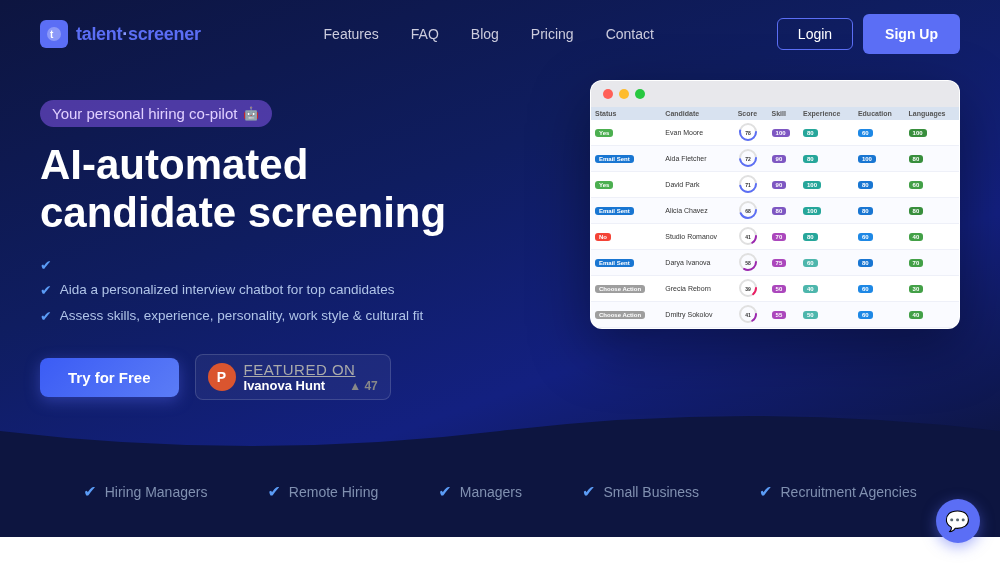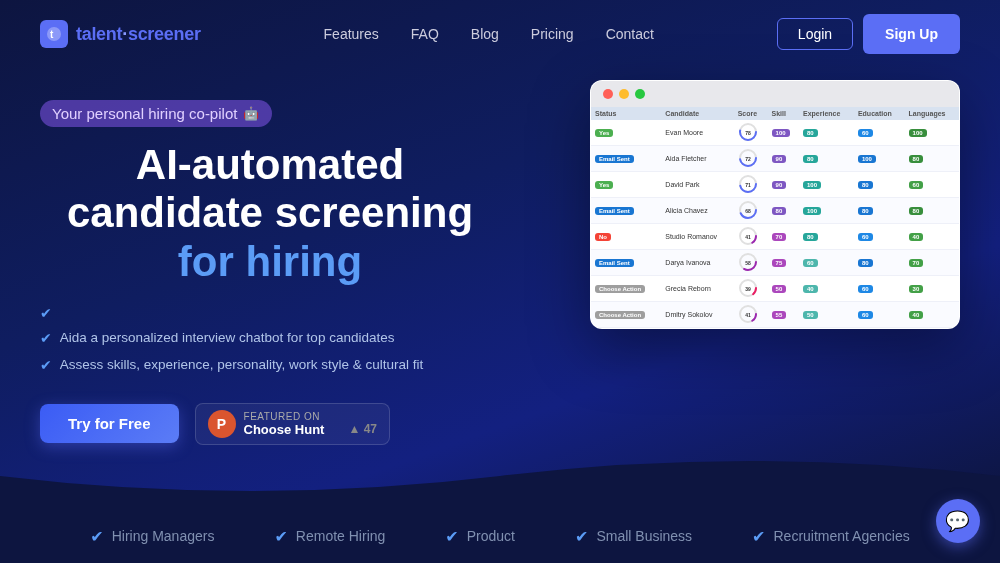--- a/index.html
+++ b/index.html
@@ -45,21 +45,21 @@
     .hero-right { flex: 1; display: flex; justify-content: flex-end; margin-top: -10px; }
 
     .hero-badge {
       display: inline-flex; align-items: center; gap: 6px;
       background: rgba(120, 80, 220, 0.6); border-radius: 20px;
       padding: 5px 12px; margin-bottom: 14px;
     }
     .hero-badge-text { color: #e0d0ff; font-size: 15px; font-weight: 500; }
     .hero-badge-emoji { font-size: 13px; }
 
-    .hero-title { color: #fff; font-size: 42px; font-weight: 800; line-height: 1.15; margin-bottom: 4px; text-align: center; }
+    .hero-title { color: #fff; font-size: 42px; font-weight: 800; line-height: 1.15; margin-bottom: 4px; }
     .hero-title-blue { color: #5b9cf6; font-size: 42px; font-weight: 800; }
 
     .hero-features { margin: 18px 0 28px; display: flex; flex-direction: column; gap: 8px; }
     .hero-feature { display: flex; align-items: flex-start; gap: 8px; }
     .hero-feature-check { color: #5b9cf6; font-size: 14px; margin-top: 1px; }
     .hero-feature-text { color: #b0c4e8; font-size: 13.5px; line-height: 1.4; }
 
     .hero-cta { display: flex; align-items: center; gap: 16px; margin-top: 8px; }
     .btn-try {
       background: linear-gradient(135deg, #3b5cf5, #5b7cf6);
@@ -71,21 +71,21 @@
       display: flex; align-items: center; gap: 8px;
       background: rgba(255,255,255,0.05); border: 1px solid rgba(255,255,255,0.15);
       border-radius: 8px; padding: 6px 12px; cursor: pointer;
     }
     .ph-icon {
       width: 28px; height: 28px; background: #da552f; border-radius: 50%;
       display: flex; align-items: center; justify-content: center;
       font-size: 14px; color: #fff; font-weight: 800;
     }
     .ph-content { display: flex; flex-direction: column; }
-    .ph-featured { color: #aaa; font-size: 10px; text-transform: uppercase; letter-spacing: 0.5px; }
+    .ph-featured { color: #aaa; font-size: 15px; text-transform: uppercase; letter-spacing: 0.5px; text-decoration: underline; }
     .ph-name { color: #fff; font-size: 13px; font-weight: 700; }
     .ph-score { color: #888; font-size: 12px; font-weight: 600; margin-left: 20px; }
 
     
     .screenshot-wrapper {
       background: #fff; border-radius: 12px;
       box-shadow: 0 20px 60px rgba(0,0,0,0.4);
       overflow: hidden; width: 370px;
       border: 1px solid rgba(255,255,255,0.15);
     }
@@ -161,21 +161,20 @@
 <section class="hero">
   <div class="hero-content">
     <div class="hero-left">
       <div class="hero-badge">
         <span class="hero-badge-text">Your personal hiring co-pilot</span>
         <span class="hero-badge-emoji">🤖</span>
       </div>
       <h1 class="hero-title">
         <span>AI-automated</span><br>
         <span>candidate screening</span><br>
-        <span class="hero-title-blue">for hiring</span>
       </h1>
       <div class="hero-features">
         <div class="hero-feature">
           <span class="hero-feature-check">✔</span>
         </div>
         <div class="hero-feature">
           <span class="hero-feature-check">✔</span>
           <span class="hero-feature-text">Aida a personalized interview chatbot for top candidates</span>
         </div>
         <div class="hero-feature">
@@ -183,21 +182,21 @@
           <span class="hero-feature-text">Assess skills, experience, personality, work style &amp;  cultural fit</span>
         </div>
       </div>
       <div class="hero-cta">
         <button class="btn-try">Try for Free</button>
         <div class="product-hunt-badge">
           <div class="ph-icon">P</div>
           <div class="ph-content">
             <span class="ph-featured">FEATURED ON</span>
             <div style="display:flex;align-items:center;gap:4px;">
-              <span class="ph-name">Choose Hunt</span>
+              <span class="ph-name">Ivanova Hunt</span>
               <span class="ph-score">▲ <span>47</span></span>
             </div>
           </div>
         </div>
       </div>
     </div>
 
     <div class="hero-right">
       <div class="screenshot-wrapper">
         <div class="screenshot-bar">
@@ -419,21 +418,21 @@
   <div class="social-item">
     <span class="social-check">✔</span>
     <span class="social-label">Hiring Managers</span>
   </div>
   <div class="social-item">
     <span class="social-check">✔</span>
     <span class="social-label">Remote Hiring</span>
   </div>
   <div class="social-item">
     <span class="social-check">✔</span>
-    <span class="social-label">Product</span>
+    <span class="social-label">Managers</span>
   </div>
   <div class="social-item">
     <span class="social-check">✔</span>
     <span class="social-label">Small Business</span>
   </div>
   <div class="social-item">
     <span class="social-check">✔</span>
     <span class="social-label">Recruitment Agencies</span>
   </div>
 </div>

